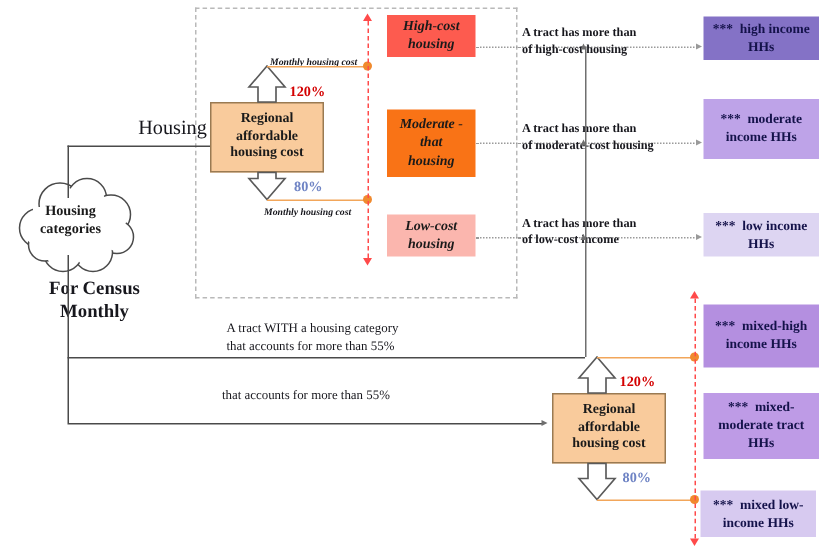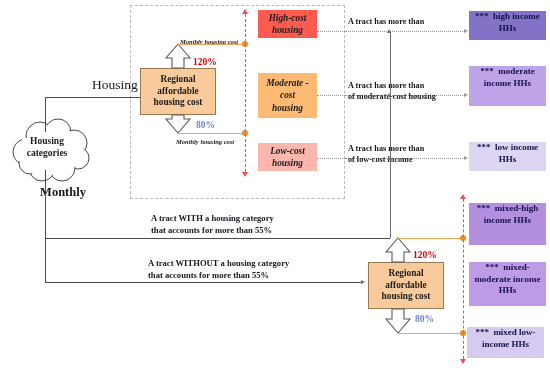--- a/index.html
+++ b/index.html
@@ -20,46 +20,46 @@
   
   .rbox{background:#F9CB9C;border:1px solid #9a7a52;
     display:flex;flex-direction:column;align-items:center;justify-content:center;
     font-weight:bold;font-size:9.3px;color:#1a1a1a;line-height:1.28;text-align:center;}
   .rbox.r1{left:140px;top:68px;width:76px;height:47px;}
   .rbox.r2{left:368px;top:262px;width:76px;height:47px;}
 
   .costbox{display:flex;flex-direction:column;align-items:center;justify-content:center;
     font-style:italic;font-weight:bold;font-size:9.3px;color:#1a1a1a;line-height:1.3;text-align:center;}
   .cb-high{left:258px;top:10px;width:59px;height:28px;background:#FD5B4F;}
-  .cb-mod{left:258px;top:73px;width:59px;height:45px;background:#fdba74;}
+  .cb-mod{left:258px;top:73px;width:59px;height:45px;background:#f97316;}
   .cb-low{left:258px;top:143px;width:59px;height:28px;background:#FBB6AE;}
 
-  .hhbox{display:flex;align-items:flex-start;justify-content:center;
-    font-weight:bold;font-size:9px;color:#14124a;line-height:1.3;text-align:center;padding:0 3px;}
+  .hhbox{display:flex;align-items:center;justify-content:center;
+    font-weight:bold;font-size:9px;color:#14124a;line-height:1.3;text-align:center;padding:12px 3px;}
   .hh-high{left:469px;top:11px;width:77px;height:29px;background:#8472C6;}
   .hh-mod{left:469px;top:66px;width:77px;height:40px;background:#BEA3E8;}
   .hh-low{left:469px;top:142px;width:77px;height:29px;background:#DDD5F2;}
   .hh-mhigh{left:469px;top:203px;width:77px;height:42px;background:#B48FE0;}
   .hh-mmod{left:469px;top:262px;width:77px;height:44px;background:#BE9BE6;}
   .hh-mlow{left:467px;top:327px;width:77px;height:31px;background:#D7CAF0;}
   .red{color:#D40000;font-weight:bold;padding-left:47px;}
 
   .for-housing{left:60px;top:77px;width:110px;text-align:center;font-size:13.5px;color:#17171d;line-height:1.2;}
   .for-census{left:8px;top:185px;width:110px;text-align:center;font-size:12.5px;font-weight:bold;color:#17171d;line-height:1.2;}
 
   .mhc{font-style:italic;font-weight:bold;font-size:6.5px;color:#17171d;white-space:nowrap;}
   .mhc1{left:180px;top:38px;}
   .mhc2{left:176px;top:138px;}
 
   .pct{font-weight:bold;font-size:9.5px;}
   .pct120{color:#D40000;}
   .pct80{color:#6E83C4;}
 
   .tract{font-size:8.2px;font-weight:bold;color:#17171d;line-height:1.36;white-space:nowrap;}
-  .tract2{font-size:8.6px;font-weight:bold;color:#17171d;line-height:1.4;white-space:nowrap;}
+  .tract2{font-size:8.6px;font-weight:normal;color:#17171d;line-height:1.4;white-space:nowrap;}
   .vline{width:0;border-left:1px solid #6f6f6f;}
   .hline-thick{height:0;border-top:1.4px solid #4a4a4a;}
   .vline-thick{width:0;border-left:1.4px solid #4a4a4a;}
   .hline-dot{height:0;border-top:1px dotted #9a9a9a;}
   .hline-or{height:0;border-top:1px solid #F2A65A;}
 
   
   .vdash{width:0;border-left:1.6px dashed #FF4A4A;}
   .tri-up{width:0;height:0;border-left:3.4px solid transparent;border-right:3.4px solid transparent;border-bottom:5px solid #FF4A4A;}
   .tri-dn{width:0;height:0;border-left:3.4px solid transparent;border-right:3.4px solid transparent;border-top:5px solid #FF4A4A;}
@@ -107,20 +107,21 @@
       <span>categories</span>
     </div>
   </div>
 
   <div class="abs dashbox"></div>
 
   <div class="abs for-housing">
     <div>Housing</div>
   </div>
   <div class="abs for-census">
+    <div>For Census</div>
     <div>Monthly</div>
   </div>
 
   <div class="abs vline-thick" style="left:45px;top:97px;height:35px;"></div>
   <div class="abs hline-thick" style="left:45px;top:97px;width:113px;"></div>
   <div class="abs ar-r" style="left:157px;top:94.5px;"></div>
 
   <div class="abs vline-thick" style="left:45px;top:170px;height:112px;"></div>
   <div class="abs hline-thick" style="left:45px;top:238px;width:345px;"></div>
   <div class="abs hline-thick" style="left:45px;top:282px;width:317px;"></div>
@@ -150,33 +151,34 @@
   <div class="abs tri-up" style="left:241.6px;top:9px;"></div>
   <div class="abs vdash" style="left:245px;top:14px;height:158px;"></div>
   <div class="abs tri-dn" style="left:241.6px;top:172px;"></div>
 
   <div class="abs costbox cb-high">
     <span>High-cost</span>
     <span>housing</span>
   </div>
   <div class="abs costbox cb-mod">
     <span>Moderate -</span>
-    <span>cost</span>
+    <span>that</span>
     <span>housing</span>
   </div>
   <div class="abs costbox cb-low">
     <span>Low-cost</span>
     <span>housing</span>
   </div>
 
   <div class="abs hline-dot" style="left:317px;top:31px;width:28px;"></div>
   <div class="abs hline-dot" style="left:345px;top:31px;width:120px;"></div>
   <div class="abs ar-r-dot" style="left:464px;top:28.5px;"></div>
   <div class="abs tract" style="left:348px;top:16px;">
     <div><span>A tract has more than </span><span class="red">55%</span></div>
+    <div>of high-cost housing</div>
   </div>
 
   <div class="abs hline-dot" style="left:317px;top:95px;width:28px;"></div>
   <div class="abs hline-dot" style="left:345px;top:95px;width:120px;"></div>
   <div class="abs ar-r-dot" style="left:464px;top:92.5px;"></div>
   <div class="abs tract" style="left:348px;top:80px;">
     <div><span>A tract has more than </span><span class="red">55%</span></div>
     <div>of moderate-cost housing</div>
   </div>
 
@@ -191,21 +193,20 @@
   <div class="abs vline" style="left:390px;top:31px;height:207px;"></div>
   <div class="abs ar-u" style="left:387.4px;top:29px;"></div>
   <div class="abs ar-u" style="left:387.4px;top:93px;"></div>
   <div class="abs ar-u" style="left:387.4px;top:156px;"></div>
 
   <div class="abs tract2" style="left:151px;top:212px;">
     <div>A tract WITH a housing category</div>
     <div>that accounts for more than 55%</div>
   </div>
   <div class="abs tract2" style="left:148px;top:257px;">
-    <div>A tract WITHOUT a housing category</div>
     <div>that accounts for more than 55%</div>
   </div>
 
   <div class="abs rbox r2">
     <span>Regional</span>
     <span>affordable</span>
     <span>housing cost</span>
   </div>
 
   <svg class="ovl" aria-hidden="true">
@@ -241,21 +242,21 @@
       <span>HHs</span></div>
   </div>
   <div class="abs hhbox hh-mhigh">
     <div><span>***</span>&nbsp;
       <span>mixed-high</span><br>
       <span>income HHs</span></div>
   </div>
   <div class="abs hhbox hh-mmod">
     <div><span>***</span>&nbsp;
       <span>mixed-</span><br>
-      <span>moderate income</span><br>
+      <span>moderate tract</span><br>
       <span>HHs</span></div>
   </div>
   <div class="abs hhbox hh-mlow">
     <div><span>***</span>&nbsp;
       <span>mixed low-</span><br>
       <span>income HHs</span></div>
   </div>
 
 </div>
 

